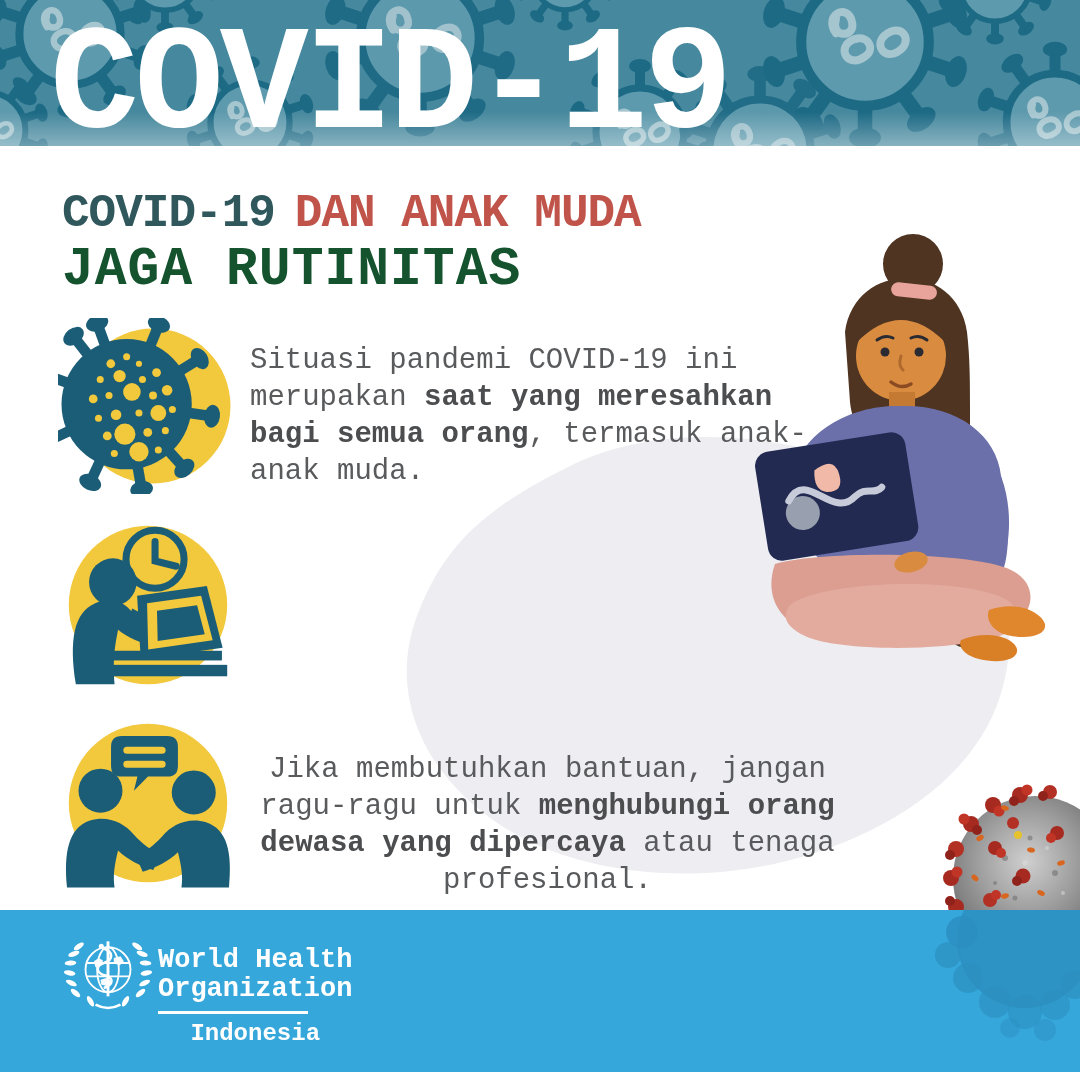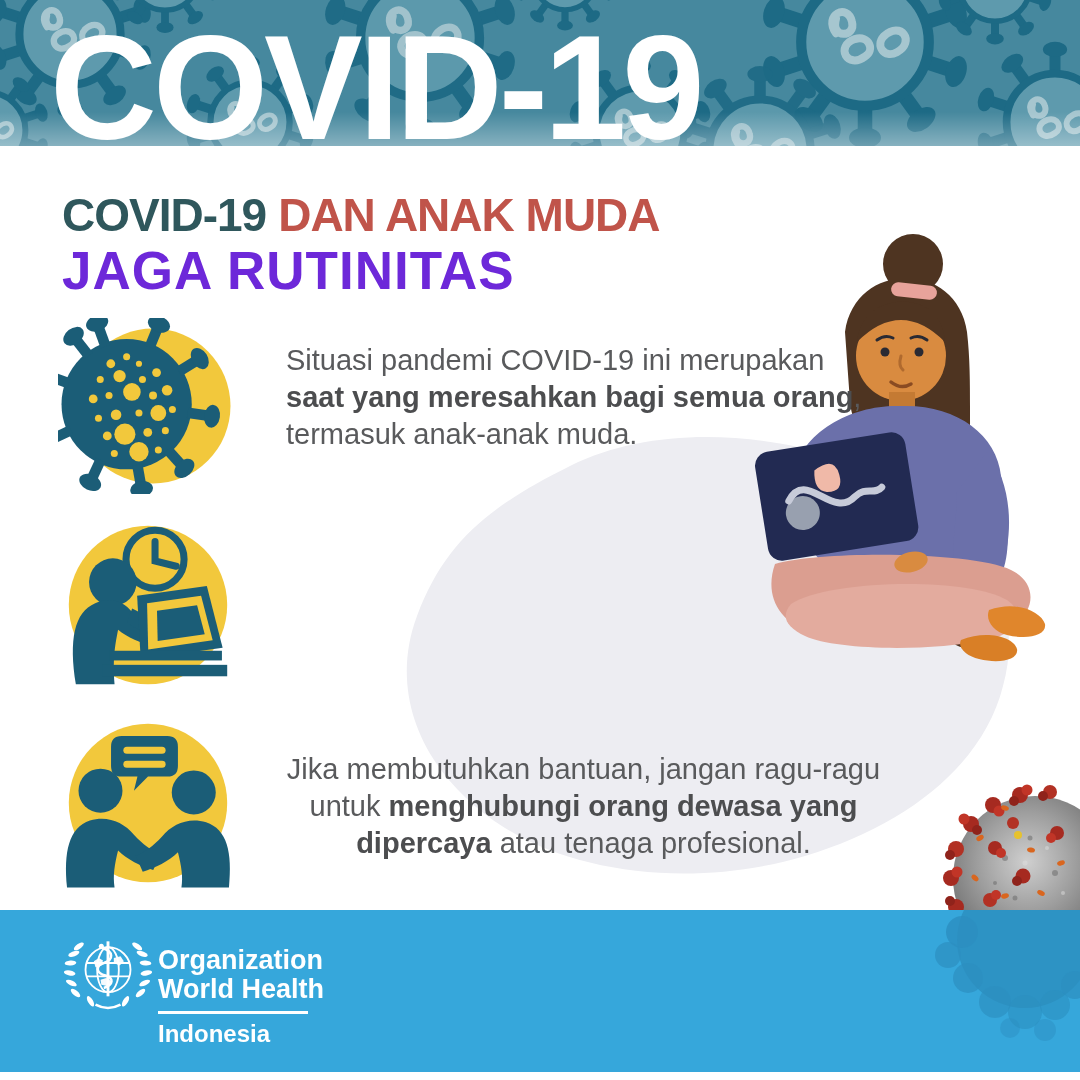--- a/index.html
+++ b/index.html
@@ -1,65 +1,65 @@
 <!DOCTYPE html>
 <html><head>
 <meta charset="utf-8">
 <style>
   html,body{margin:0;padding:0;background:#e8e8e8;}
   .poster{position:relative;width:1080px;height:1080px;background:#ffffff;overflow:hidden;
-          font-family:Liberation Sans, sans-serif;}
+          font-family:Liberation Mono, monospace;}
 
   
   .banner{position:absolute;left:0;top:0;width:1080px;height:146px;background:#46889e;overflow:hidden;}
   .banner svg{position:absolute;left:0;top:0;}
   .banner-fade{position:absolute;left:0;bottom:0;width:100%;height:34px;
                background:linear-gradient(to bottom,rgba(255,255,255,0),rgba(255,255,255,.35));}
   .covid-big{position:absolute;left:50px;top:14px;font-size:148px;line-height:1;font-weight:bold;
              color:#ffffff;letter-spacing:-4px;white-space:nowrap;}
 
   .hashtag{position:absolute;left:720px;top:150px;font-size:31px;font-weight:bold;
            letter-spacing:3px;color:#4e87a3;}
 
   
   .heading{position:absolute;left:62px;top:188px;font-size:46px;font-weight:bold;
            letter-spacing:-1px;white-space:nowrap;}
   .heading .h-dark{color:#2f575c;}
-  .heading .h-red{color:#c0544a;margin-left:12px;}
+  .heading .h-red{color:#c0544a;margin-left:20px;}
   .subheading{position:absolute;left:62px;top:240px;font-size:53px;font-weight:bold;
-              letter-spacing:1px;color:#6d28d9;}
+              letter-spacing:1px;color:#14532d;}
 
   
   .blob{position:absolute;left:385px;top:428px;}
 
   
   .item-icon{position:absolute;width:176px;height:176px;}
   .icon-1{left:58px;top:318px;}
   .icon-2{left:60px;top:517px;}
   .icon-3{left:60px;top:715px;}
-  .para{position:absolute;left:250px;font-size:29px;line-height:37px;color:#595a5c;margin-left:36px;}
+  .para{position:absolute;left:250px;font-size:29px;line-height:37px;color:#595a5c;}
   .para b{color:#4c4d4f;}
   .para-1{top:342px;width:592px;}
   .para-2{top:531px;width:545px;}
   .para-3{top:751px;width:595px;text-align:center;}
 
   
   .woman{position:absolute;left:705px;top:222px;}
 
   
   .corona{position:absolute;left:935px;top:778px;}
 
   
   .footer{position:absolute;left:0;top:910px;width:1080px;height:162px;background:#36a7db;overflow:hidden;}
   .footer-silhouette{position:absolute;right:0;top:0;}
   .who-emblem{position:absolute;left:62px;top:28px;}
   .who-text{position:absolute;left:158px;top:36px;color:#ffffff;font-weight:bold;}
   .who-line{font-size:27px;line-height:29px;letter-spacing:0;}
   .who-rule{margin-top:7px;width:150px;height:3px;background:#ffffff;}
-  .who-region{margin-top:6px;font-size:24px;font-weight:bold;color:#ffffff;}
+  .who-region{margin-top:6px;font-size:24px;font-weight:bold;color:#ffffff;text-align:center;}
 </style>
 </head>
 <body>
 
 <div class="poster">
 
   <div class="banner">
     <svg width="1080" height="146" viewBox="0 0 1080 146">
       <defs>
         <g id="vir">
@@ -439,20 +439,20 @@
         <ellipse cx="101" cy="42" rx="7" ry="3" transform="rotate(170 101 42)"></ellipse>
         <ellipse cx="100" cy="30" rx="7" ry="3" transform="rotate(185 100 30)"></ellipse>
         <ellipse cx="96" cy="19" rx="7" ry="3" transform="rotate(200 96 19)"></ellipse>
         <ellipse cx="90" cy="10" rx="7" ry="3" transform="rotate(215 90 10)"></ellipse>
         <ellipse cx="34" cy="76" rx="7" ry="3" transform="rotate(60 34 76)"></ellipse>
         <ellipse cx="76" cy="76" rx="7" ry="3" transform="rotate(120 76 76)"></ellipse>
       </g>
       <path d="M40,80 Q55,88 70,80" stroke="#ffffff" stroke-width="3" fill="none"></path>
     </svg>
     <div class="who-text">
+      <div class="who-line">World Health</div>
       <div class="who-line">Organization</div>
-      <div class="who-line">World Health</div>
       <div class="who-rule"></div>
       <div class="who-region">Indonesia</div>
     </div>
   </div>
 
 </div>
 
 </body></html>

